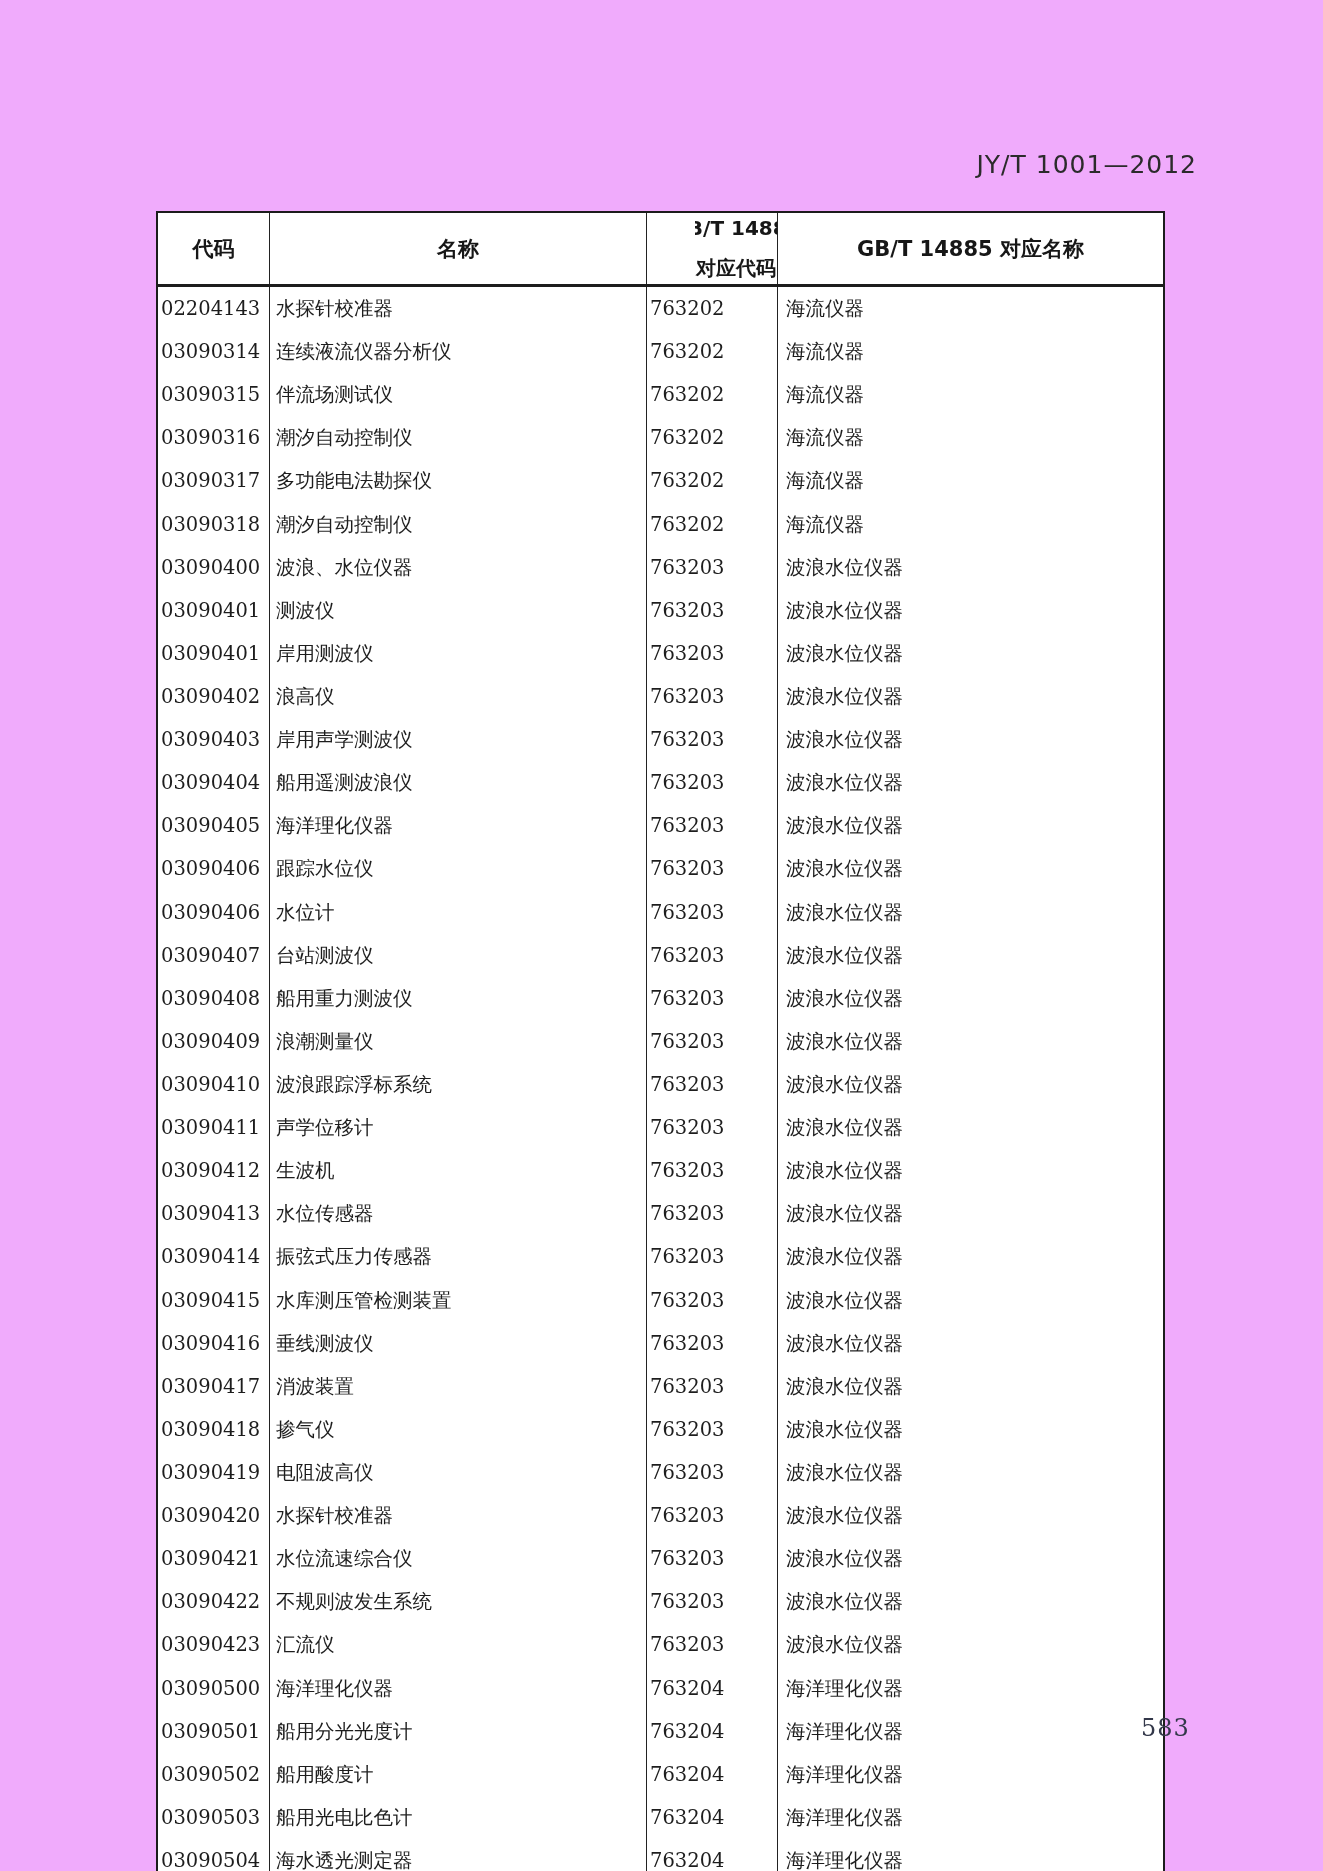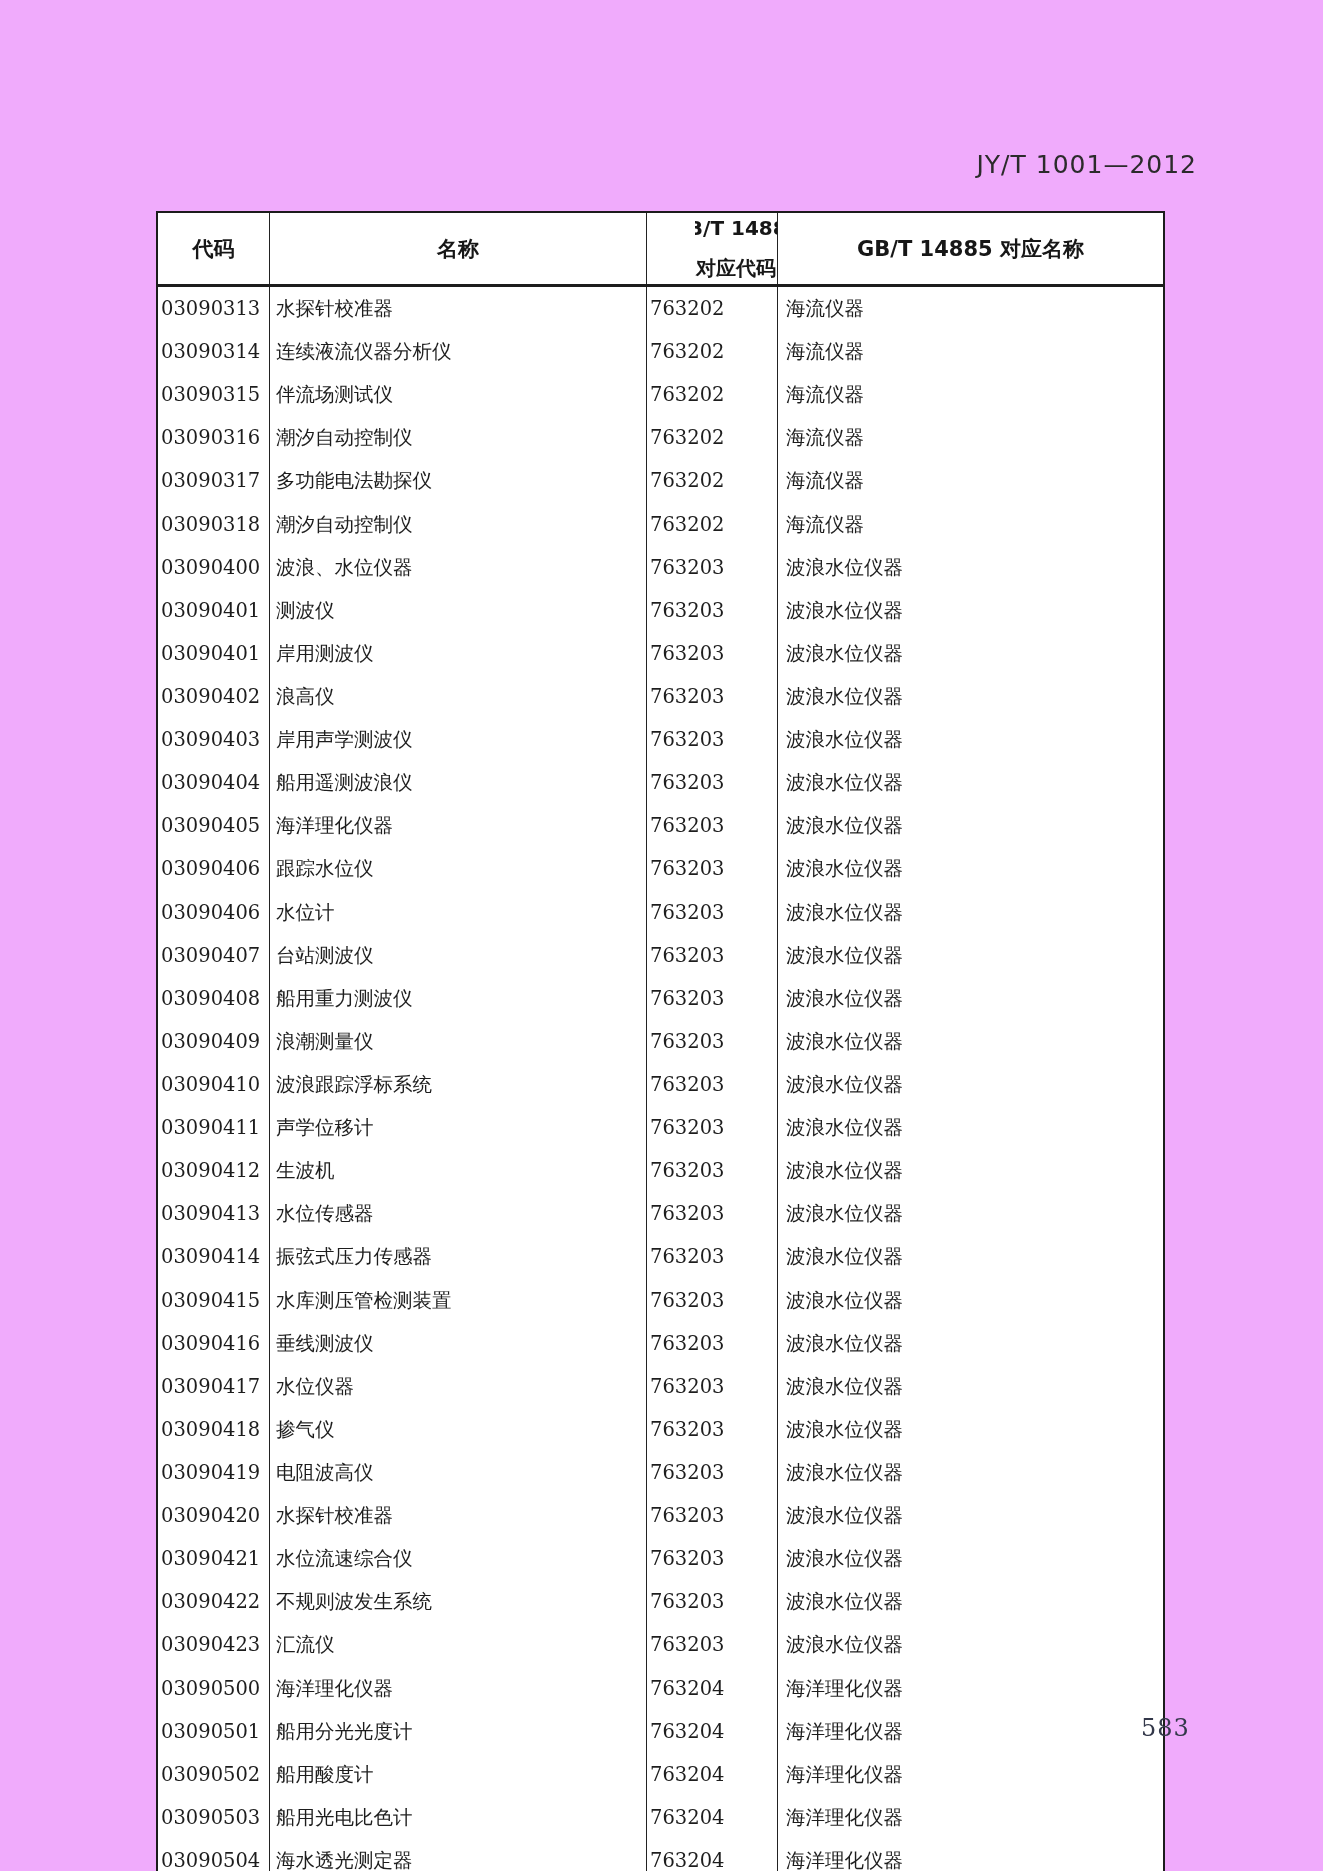--- a/index.html
+++ b/index.html
@@ -91,21 +91,21 @@
       <div class="cell hc sep1">代码</div>
       <div class="cell hc sep2">名称</div>
       <div class="cell hc col3 sep3">
         <span>GB/T 14885</span>
         <span>对应代码</span>
       </div>
       <div class="cell hc">GB/T 14885 对应名称</div>
     </div>
     <div class="tbody" id="tbody">
   <div class="trow">
-    <div class="cell body-c1 sep1">03090313</div>
+    <div class="cell body-c1 sep1">02204143</div>
     <div class="cell body-c2 sep2">水探针校准器</div>
     <div class="cell body-c3 sep3">763202</div>
     <div class="cell body-c4">海流仪器</div>
   </div>
 
   <div class="trow">
     <div class="cell body-c1 sep1">03090314</div>
     <div class="cell body-c2 sep2">连续液流仪器分析仪</div>
     <div class="cell body-c3 sep3">763202</div>
     <div class="cell body-c4">海流仪器</div>
@@ -267,21 +267,21 @@
 
   <div class="trow">
     <div class="cell body-c1 sep1">03090416</div>
     <div class="cell body-c2 sep2">垂线测波仪</div>
     <div class="cell body-c3 sep3">763203</div>
     <div class="cell body-c4">波浪水位仪器</div>
   </div>
 
   <div class="trow">
     <div class="cell body-c1 sep1">03090417</div>
-    <div class="cell body-c2 sep2">水位仪器</div>
+    <div class="cell body-c2 sep2">消波装置</div>
     <div class="cell body-c3 sep3">763203</div>
     <div class="cell body-c4">波浪水位仪器</div>
   </div>
 
   <div class="trow">
     <div class="cell body-c1 sep1">03090418</div>
     <div class="cell body-c2 sep2">掺气仪</div>
     <div class="cell body-c3 sep3">763203</div>
     <div class="cell body-c4">波浪水位仪器</div>
   </div>

